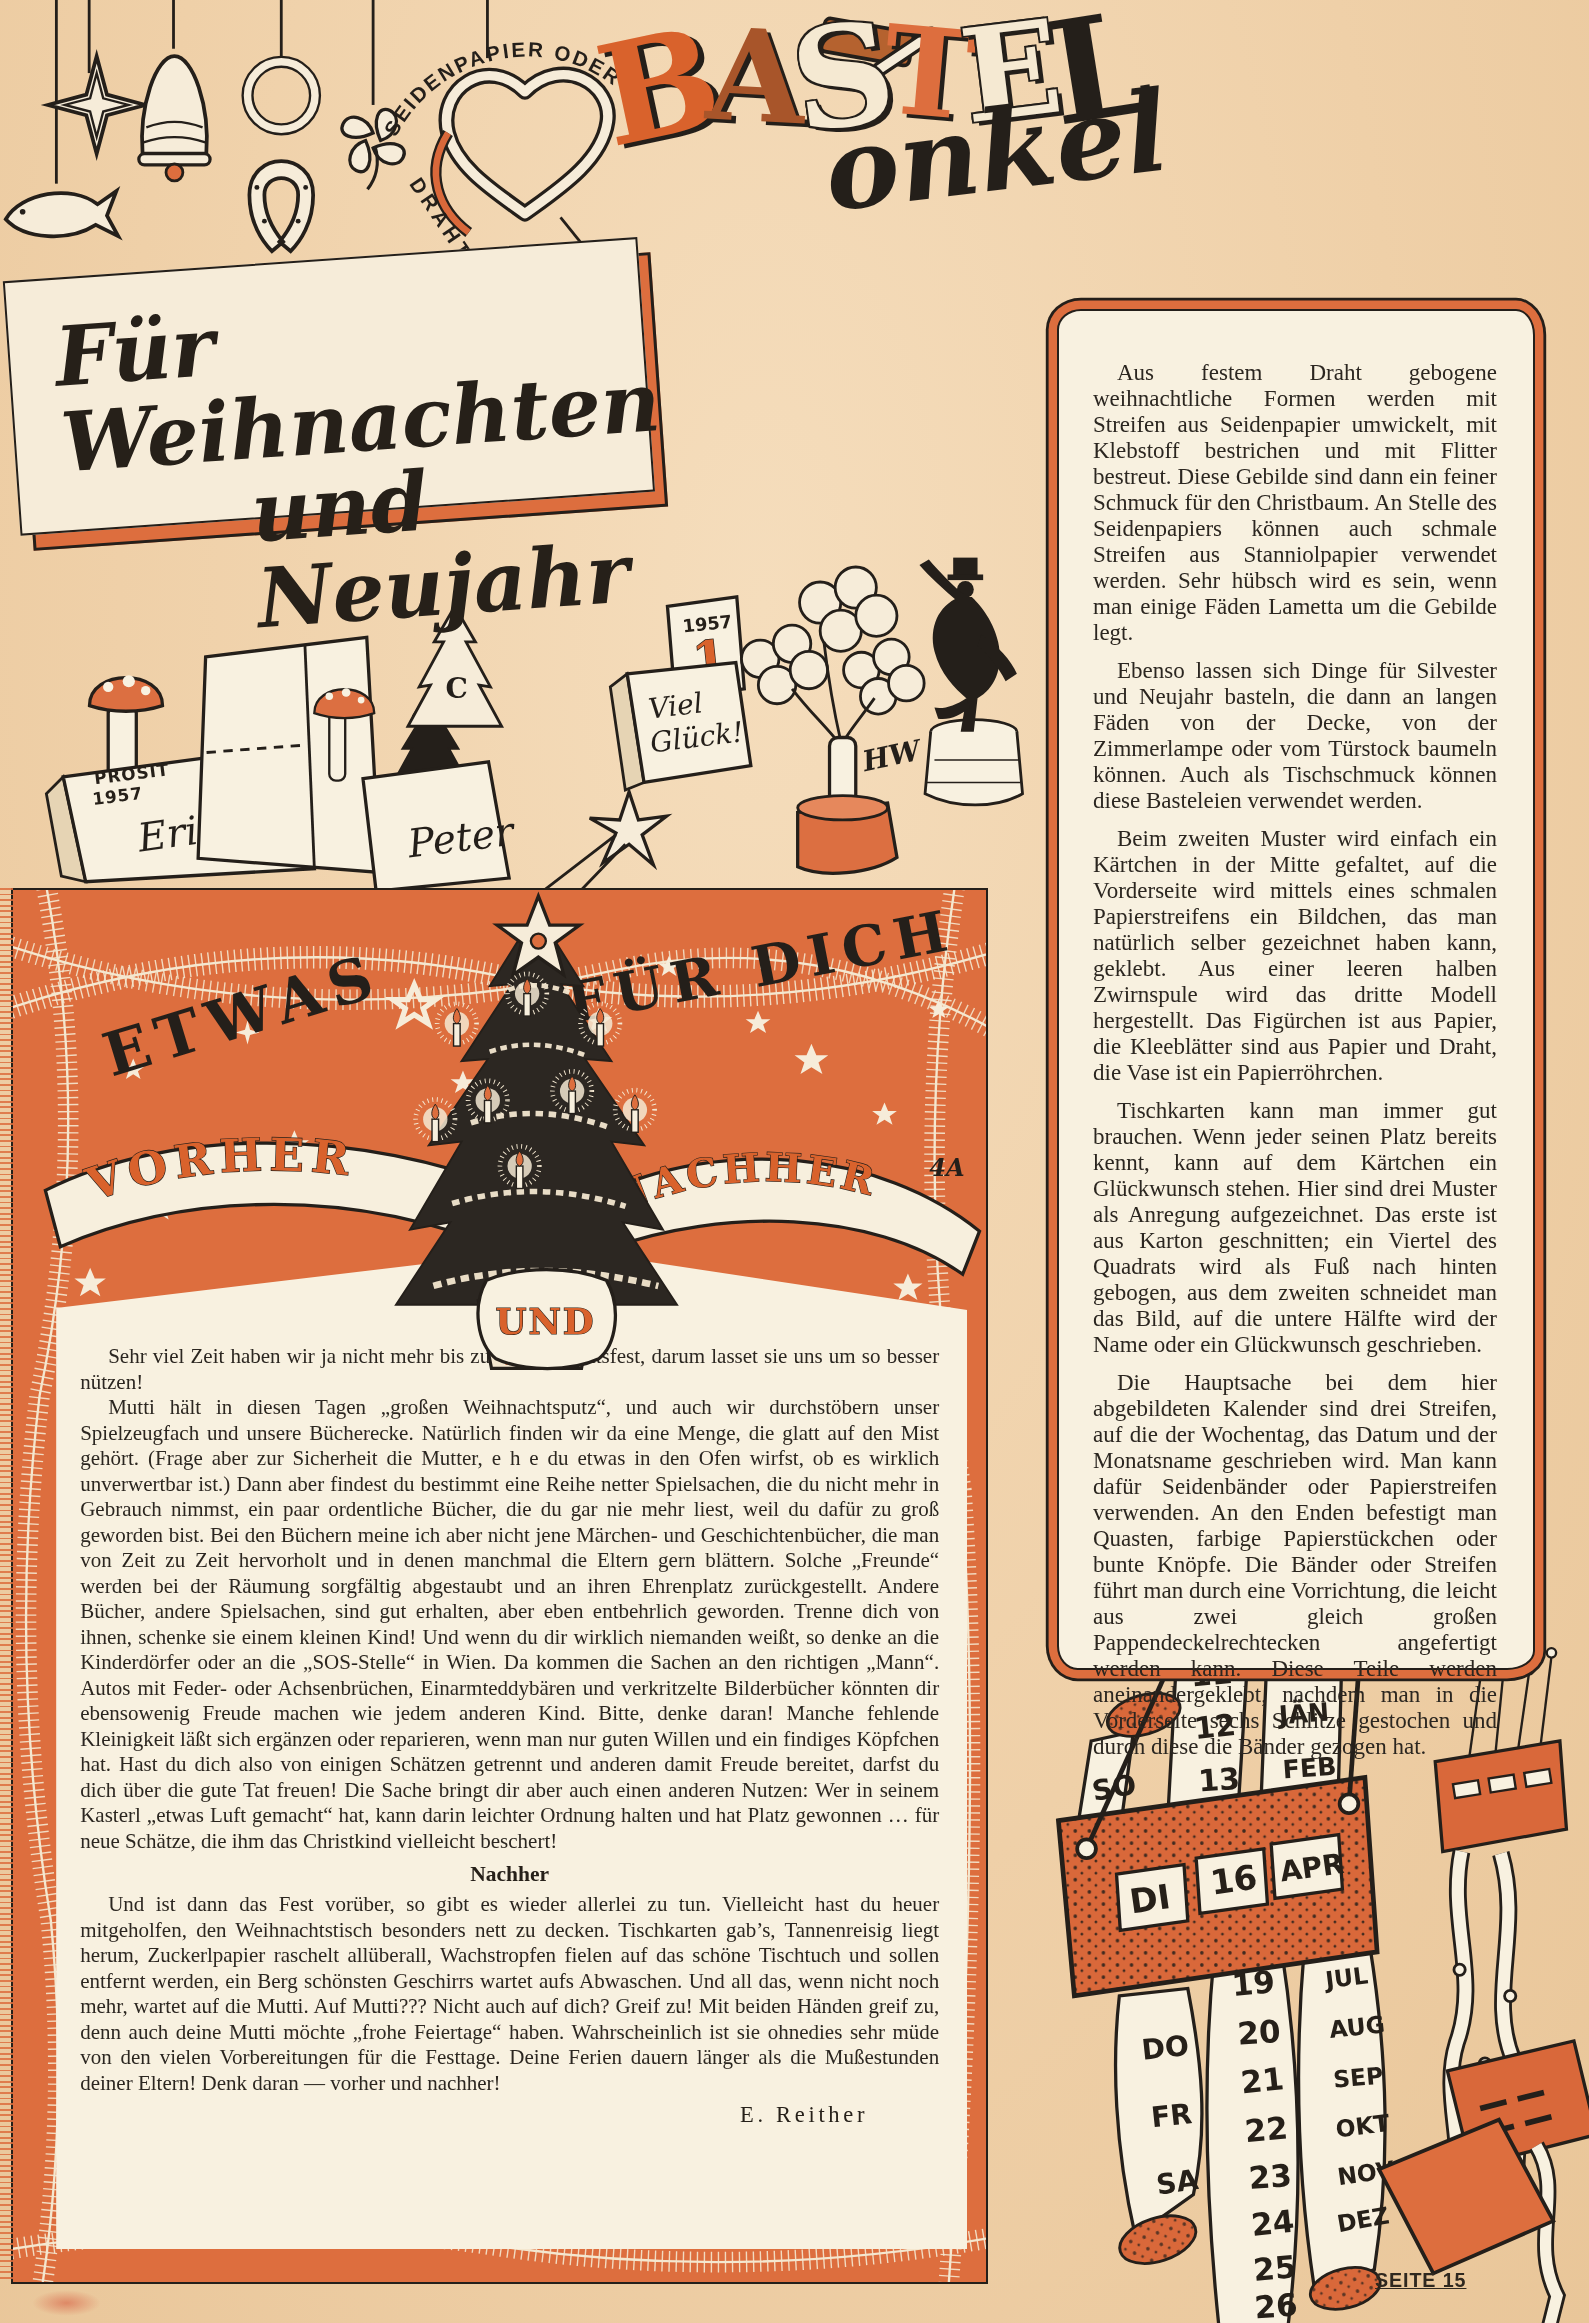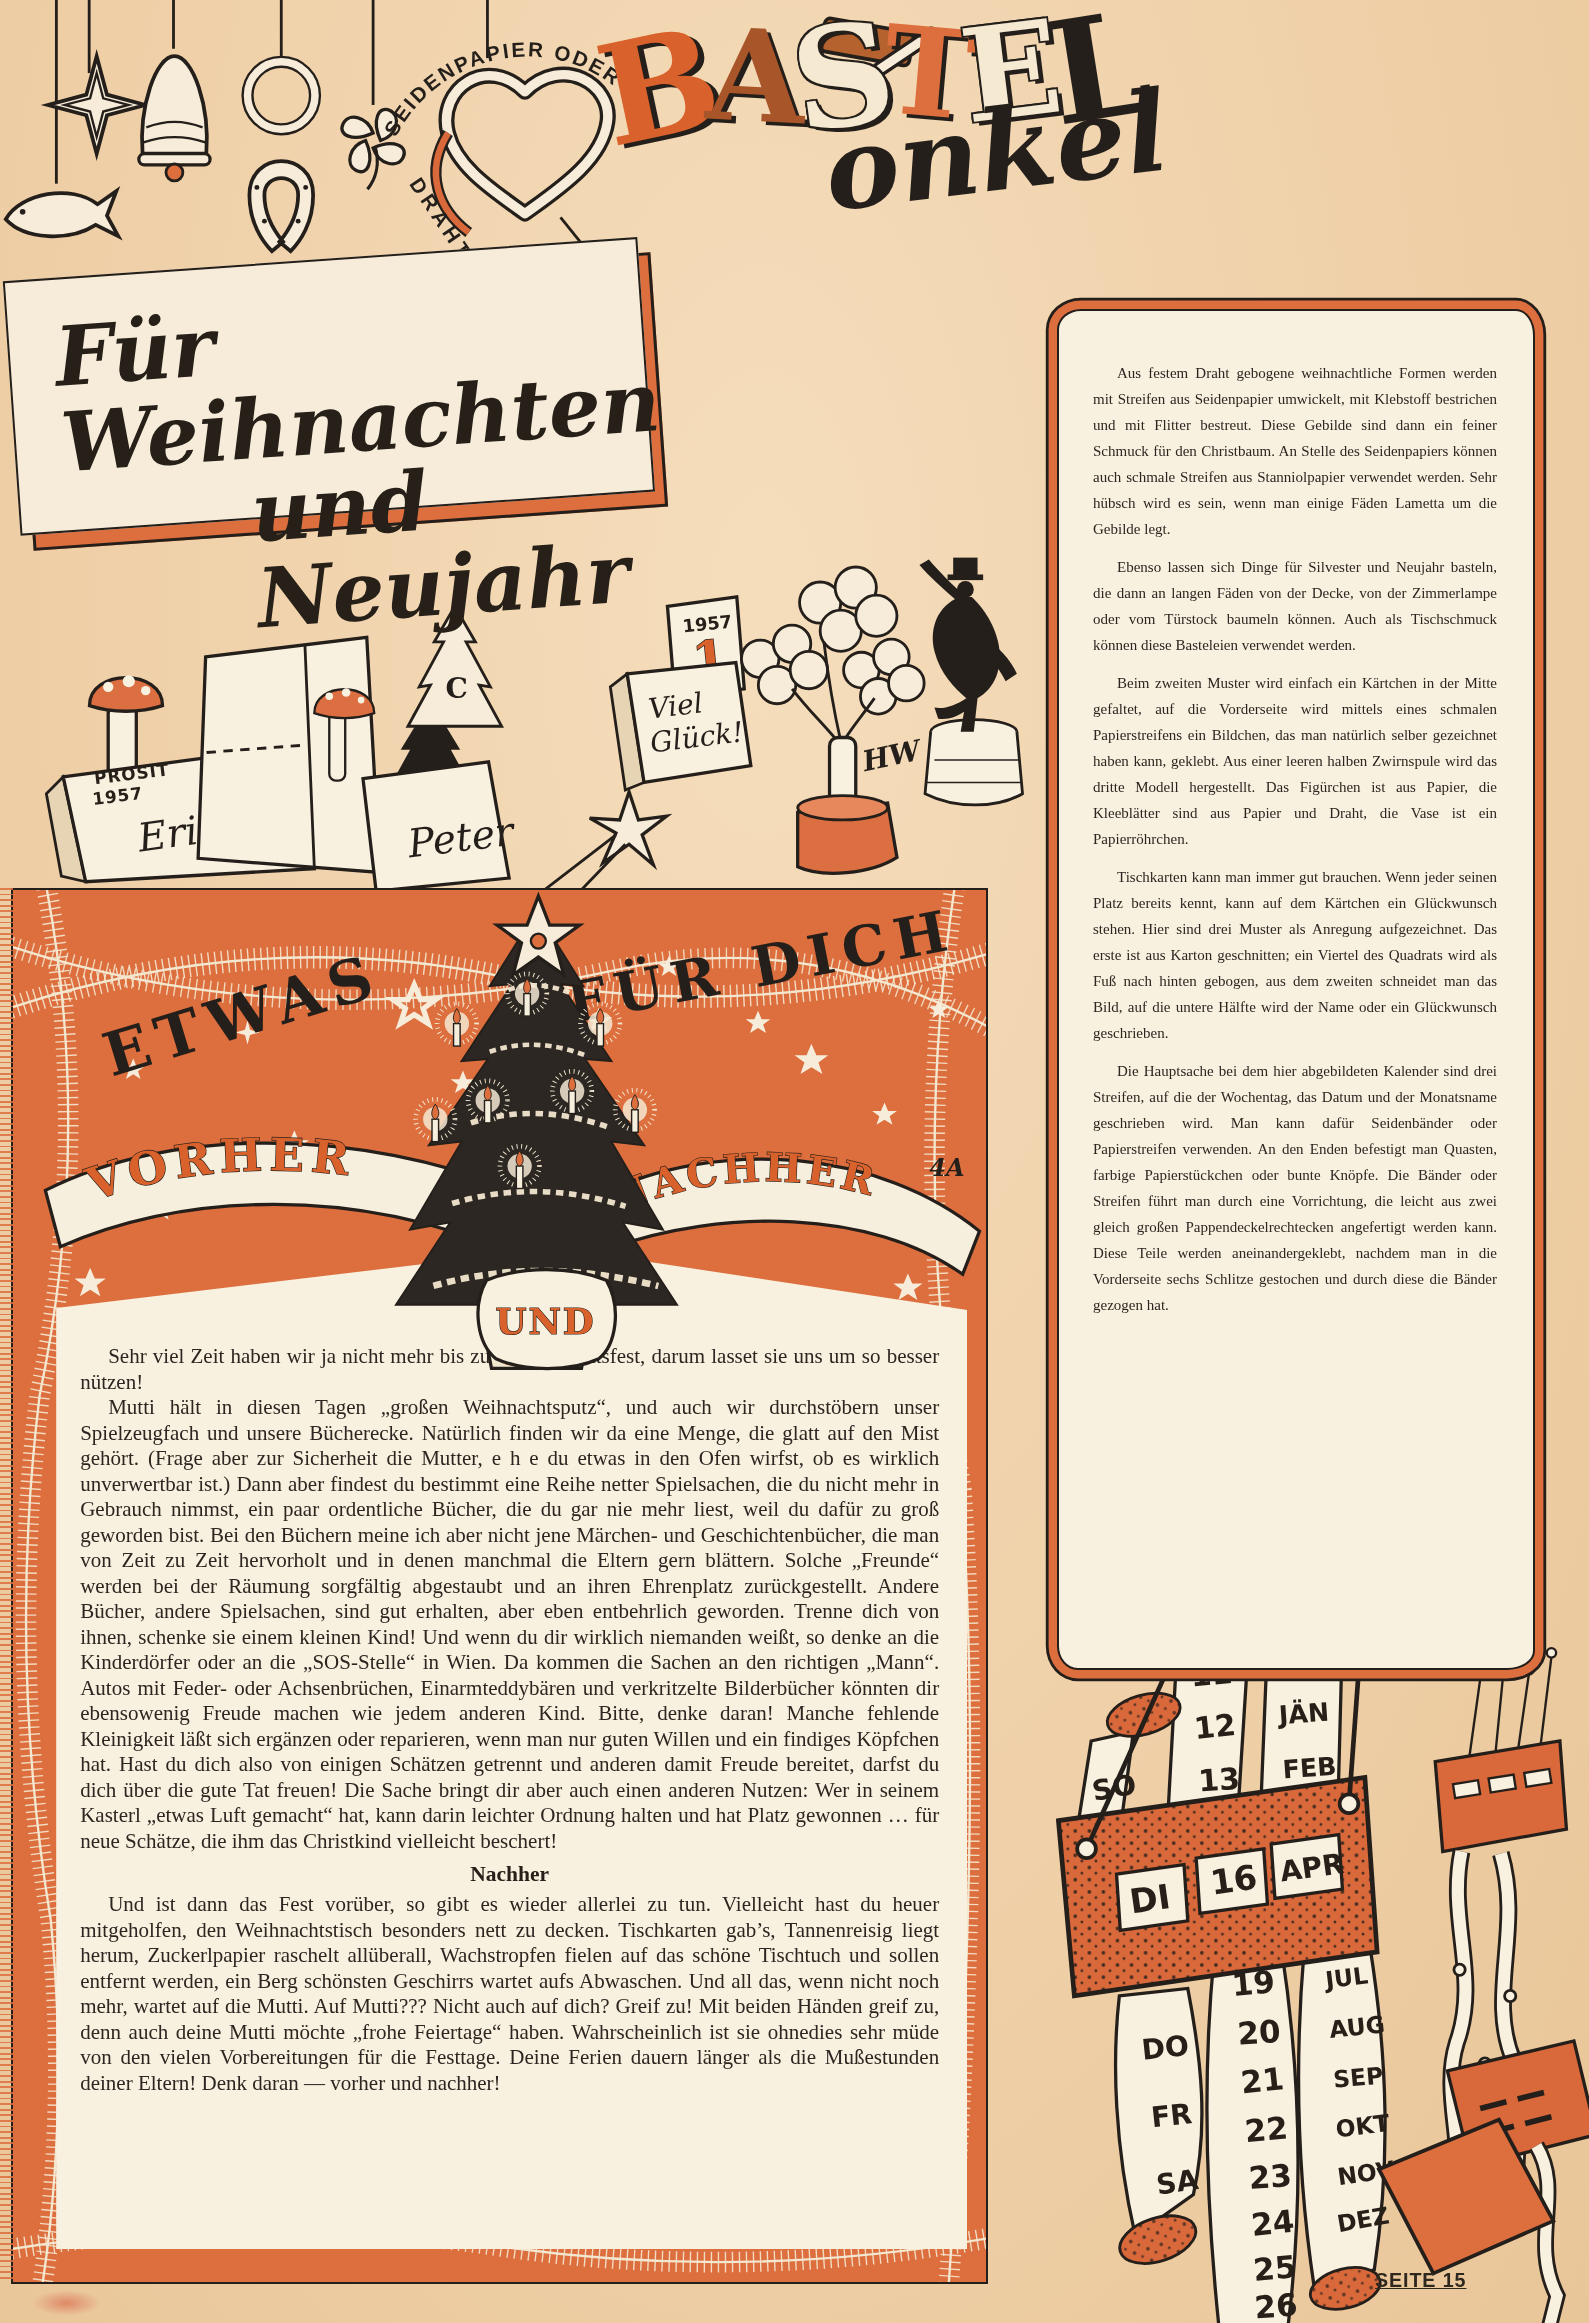--- a/index.html
+++ b/index.html
@@ -41,21 +41,21 @@
   .panel-inner p{margin:0;text-indent:28px;font-size:21px;line-height:25.5px;text-align:justify;color:#2b2620;}
   .nachher{font-weight:700;text-align:center;font-size:21.5px;margin:8.4px 0 4.7px;}
   .sig{display:block;text-align:right;padding-right:71px;margin-top:5.6px;font-size:22.5px;letter-spacing:3.7px;}
   .mark4a{position:absolute;left:916px;top:263px;font:italic 700 24px "DejaVu Serif",serif;color:#241f1a;}
 
   
   .notes{left:1057px;top:309px;width:474px;height:1357px;background:#f8f1e0;border:2.8px solid #241f1a;
          border-radius:24px 19px 28px 20.6px / 20.6px 26px 19px 24px;
          box-shadow:0 0 0 8.4px #dd6e3e, 0 0 0 11.2px #241f1a;}
   .notes-inner{padding:49px 36px 0 34px;}
-  .notes-inner p{margin:0 0 12px;text-indent:24px;font-size:15px;line-height:26px;text-align:justify;color:#2b2620;}
+  .notes-inner p{margin:0 0 12px;text-indent:24px;font-size:23px;line-height:26px;text-align:justify;color:#2b2620;}
 
   .seite{left:1375px;top:2269px;font:700 19.7px "Liberation Sans",sans-serif;letter-spacing:0.9px;color:#2f281f;text-decoration:underline;}
   .left-fringe{left:0;top:888px;width:13px;height:1392px;opacity:.85;
         background:repeating-linear-gradient(to bottom,#dd6e3e 0 1.9px,transparent 1.9px 5.6px);}
   .smudge{left:32px;top:2290px;width:69px;height:26px;border-radius:50%;opacity:.55;
         background:radial-gradient(#d4553a 0%,rgba(212,85,58,0) 70%);}
 </style>
 </head>
 <body>
 
@@ -288,20 +288,21 @@
     </svg>
 
     <div class="panel">
       <div class="panel-inner">
         <div>
             <p>Sehr viel Zeit haben wir ja nicht mehr bis zum Weihnachtsfest, darum lasset sie uns um so besser nützen!</p>
             <p>Mutti hält in diesen Tagen „großen Weihnachtsputz“, und auch wir durchstöbern unser Spielzeugfach und unsere Bücherecke. Natürlich finden wir da eine Menge, die glatt auf den Mist gehört. (Frage aber zur Sicherheit die Mutter, e h e du etwas in den Ofen wirfst, ob es wirklich unverwertbar ist.) Dann aber findest du bestimmt eine Reihe netter Spielsachen, die du nicht mehr in Gebrauch nimmst, ein paar ordentliche Bücher, die du gar nie mehr liest, weil du dafür zu groß geworden bist. Bei den Büchern meine ich aber nicht jene Märchen- und Geschichtenbücher, die man von Zeit zu Zeit hervorholt und in denen manchmal die Eltern gern blättern. Solche „Freunde“ werden bei der Räumung sorgfältig abgestaubt und an ihren Ehrenplatz zurückgestellt. Andere Bücher, andere Spielsachen, sind gut erhalten, aber eben entbehrlich geworden. Trenne dich von ihnen, schenke sie einem kleinen Kind! Und wenn du dir wirklich niemanden weißt, so denke an die Kinderdörfer oder an die „SOS-Stelle“ in Wien. Da kommen die Sachen an den richtigen „Mann“. Autos mit Feder- oder Achsenbrüchen, Einarmteddybären und verkritzelte Bilderbücher könnten dir ebensowenig Freude machen wie jedem anderen Kind. Bitte, denke daran! Manche fehlende Kleinigkeit läßt sich ergänzen oder reparieren, wenn man nur guten Willen und ein findiges Köpfchen hat. Hast du dich also von einigen Schätzen getrennt und anderen damit Freude bereitet, darfst du dich über die gute Tat freuen! Die Sache bringt dir aber auch einen anderen Nutzen: Wer in seinem Kasterl „etwas Luft gemacht“ hat, kann darin leichter Ordnung halten und hat Platz gewonnen … für neue Schätze, die ihm das Christkind vielleicht beschert!</p>
           </div>
         <div class="nachher">Nachher</div>
         <p>Und ist dann das Fest vorüber, so gibt es wieder allerlei zu tun. Vielleicht hast du heuer mitgeholfen, den Weihnachtstisch besonders nett zu decken. Tischkarten gab’s, Tannenreisig liegt herum, Zuckerlpapier raschelt allüberall, Wachstropfen fielen auf das schöne Tischtuch und sollen entfernt werden, ein Berg schönsten Geschirrs wartet aufs Abwaschen. Und all das, wenn nicht noch mehr, wartet auf die Mutti. Auf Mutti??? Nicht auch auf dich? Greif zu! Mit beiden Händen greif zu, denn auch deine Mutti möchte „frohe Feiertage“ haben. Wahrscheinlich ist sie ohnedies sehr müde von den vielen Vorbereitungen für die Festtage. Deine Ferien dauern länger als die Mußestunden deiner Eltern! Denk daran — vorher und nachher!</p>
+        <span class="sig">E. Reither</span>
       </div>
     </div>
 
     <svg class="abs" style="left:364px;top:-7.5px" width="319" height="492" viewBox="0 0 340 525">
       <path d="M170,30 L220,110 196,108 250,190 222,188 285,280 250,276 305,370 262,362 320,450 20,450 78,362 35,370 90,276 55,280 118,188 90,190 144,108 120,110 Z" fill="#2c2722" stroke="#241f1a" stroke-width="2"></path>
       <g stroke="#f3e6cf" fill="none" opacity=".95">
         <path d="M60,430 Q170,398 300,430" stroke-width="7" stroke-dasharray="9 6"></path>
         <path d="M80,342 Q170,315 265,345" stroke-width="6" stroke-dasharray="8 6"></path>
         <path d="M100,256 Q170,234 245,260" stroke-width="6" stroke-dasharray="8 6"></path>
         <path d="M120,180 Q170,163 225,185" stroke-width="5" stroke-dasharray="7 5"></path>

